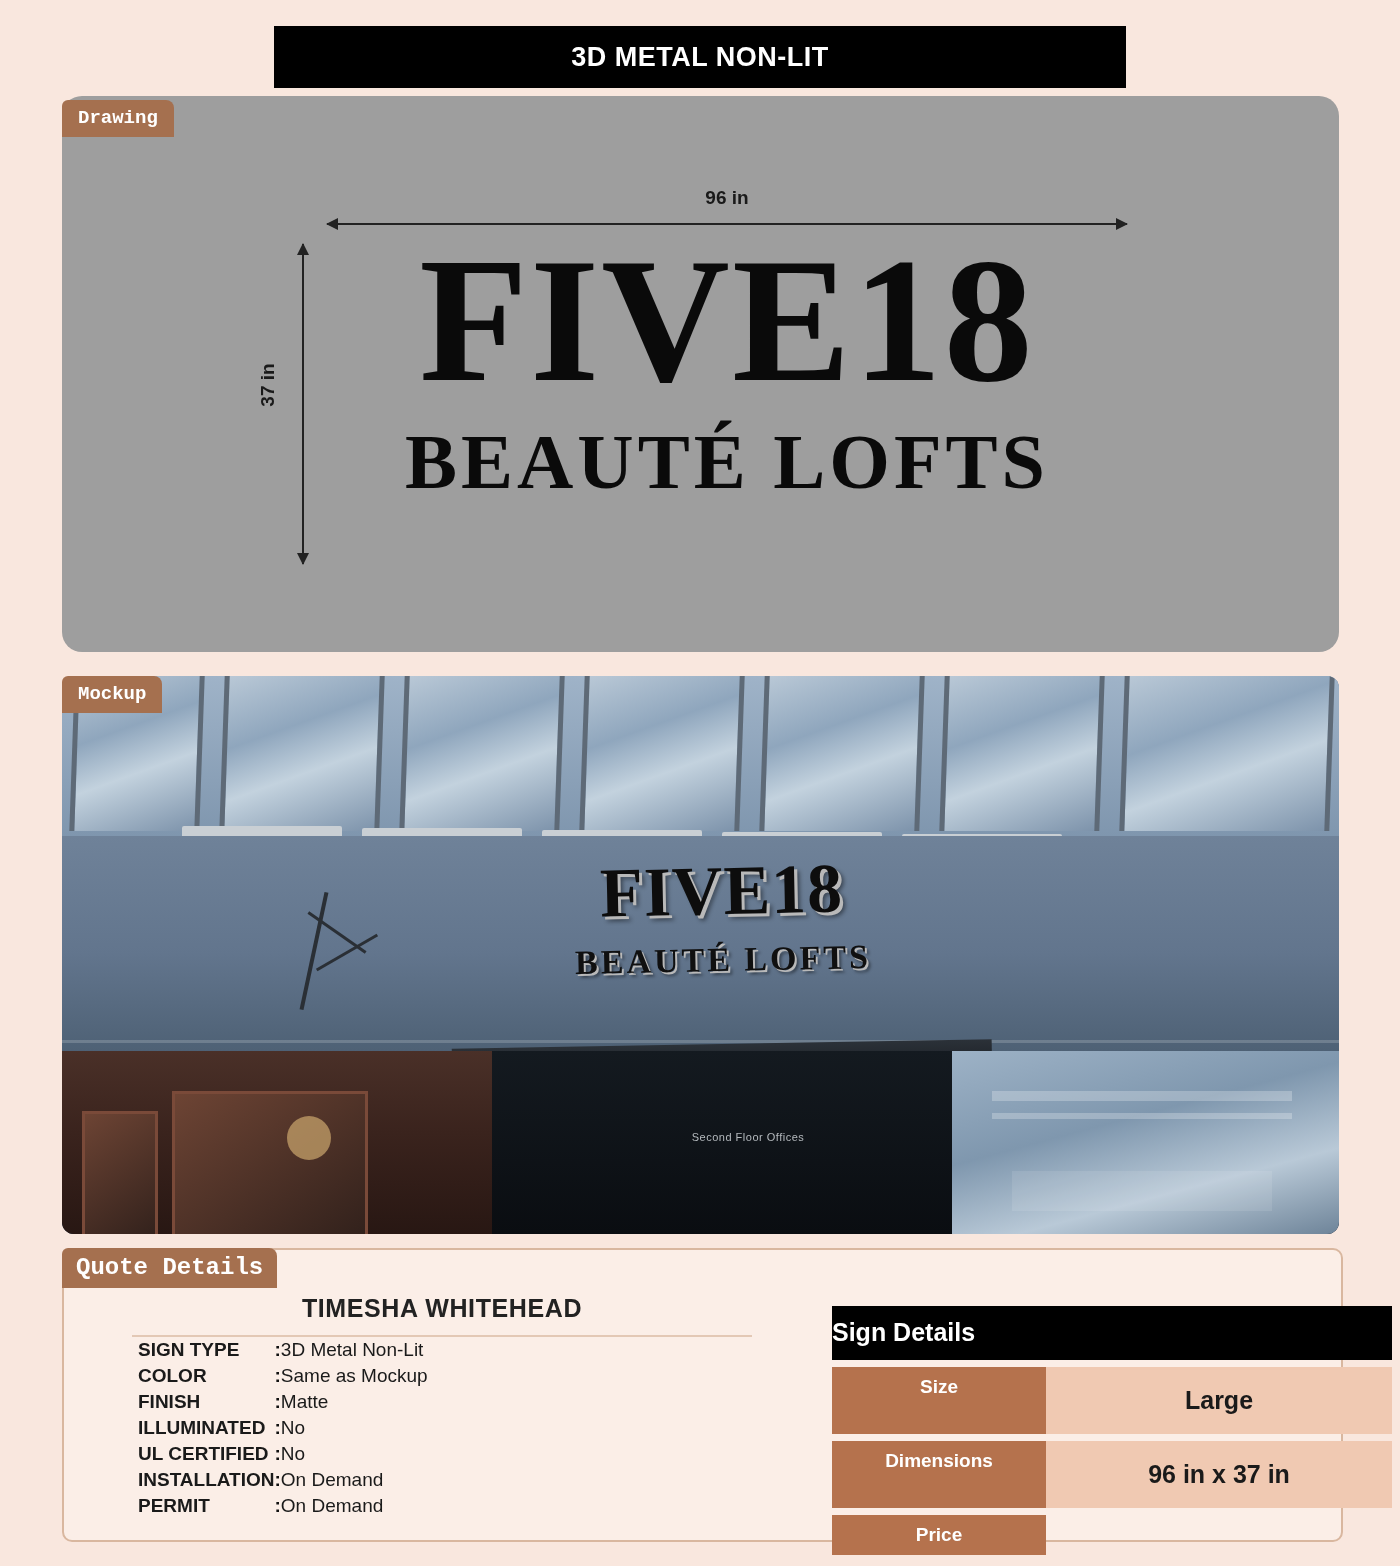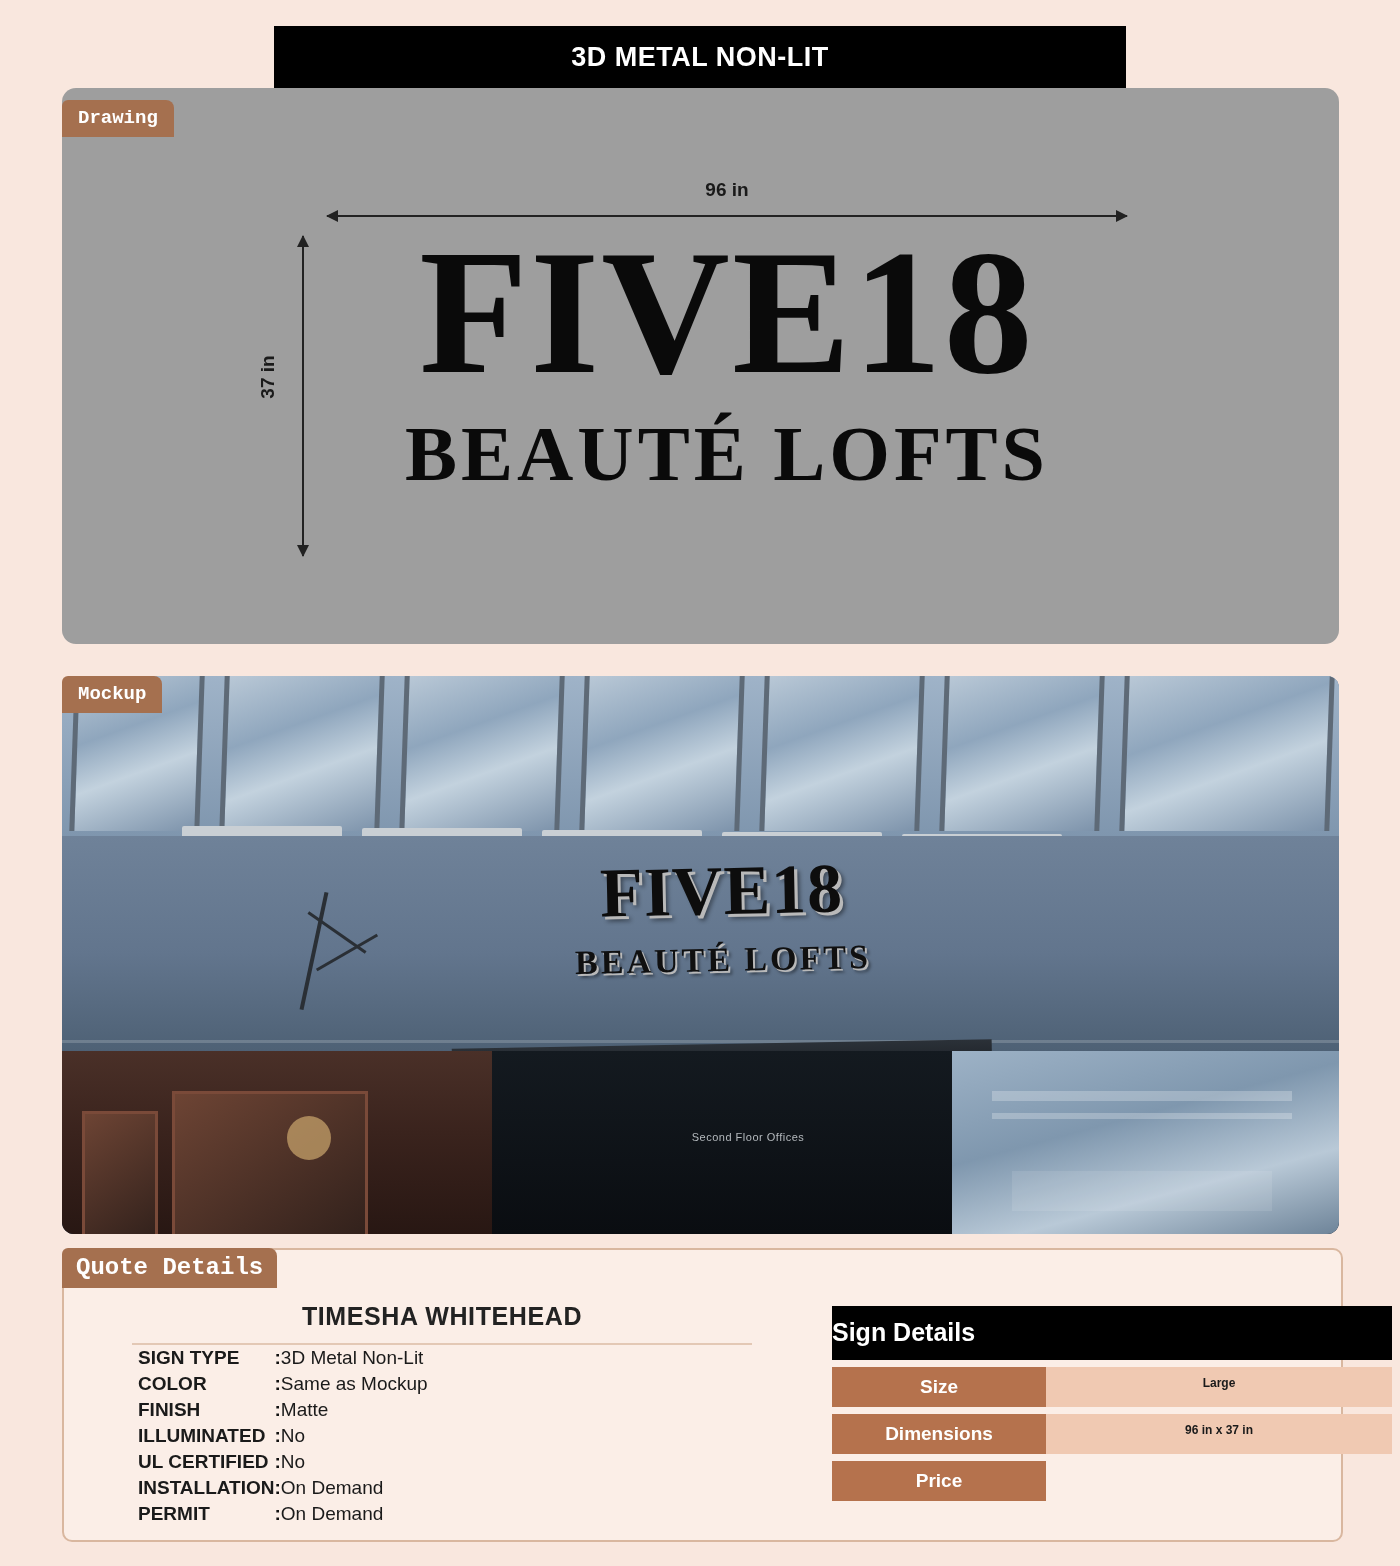--- a/index.html
+++ b/index.html
@@ -50,25 +50,25 @@
     border-top-left-radius: 6px;
     border-top-right-radius: 8px;
     z-index: 5;
     font-family: Liberation Mono, monospace;
   }
 
   
   .drawing-panel {
     position: absolute;
     left: 62px;
-    top: 88px;
+    top: 96px;
     width: 1277px;
     height: 556px;
     background: #9e9e9e;
-    border-radius: 14px;
+    border-radius: 20px;
     overflow: hidden;
   }
   .tag-drawing { left: 62px; top: 100px; }
 
   .dim-top {
     position: absolute;
     left: 265px;
     top: 95px;
     width: 800px;
     height: 40px;
@@ -326,21 +326,20 @@
   .customer-name {
     text-align: center;
     font-size: 25px;
     font-weight: bold;
     color: #222;
     letter-spacing: 0.6px;
     padding-bottom: 12px;
     border-bottom: 2px solid #e3c8b5;
     width: 620px;
     margin-left: 58px;
-    margin-top: 8px;
   }
   .spec-table {
     margin-left: 64px;
     border-collapse: collapse;
     font-size: 19px;
   }
   .spec-table td {
     padding: 2px 0;
     vertical-align: top;
   }
@@ -383,23 +382,23 @@
     font-weight: bold;
     font-size: 19px;
     text-align: center;
     padding: 9px 0;
   }
   .sd-value {
     flex: 1;
     background: #f0c9b2;
     color: #1a1a1a;
     font-weight: bold;
-    font-size: 12px;
-    text-align: center;
-    padding: 9px 0;
+    font-size: 25px;
+    text-align: center;
+    padding: 19px 0;
   }
 </style>
 </head>
 <body>
 
 <div class="page">
 
   <div class="title-banner">3D METAL NON-LIT</div>
 
   <div class="tag tag-drawing">Drawing</div>

